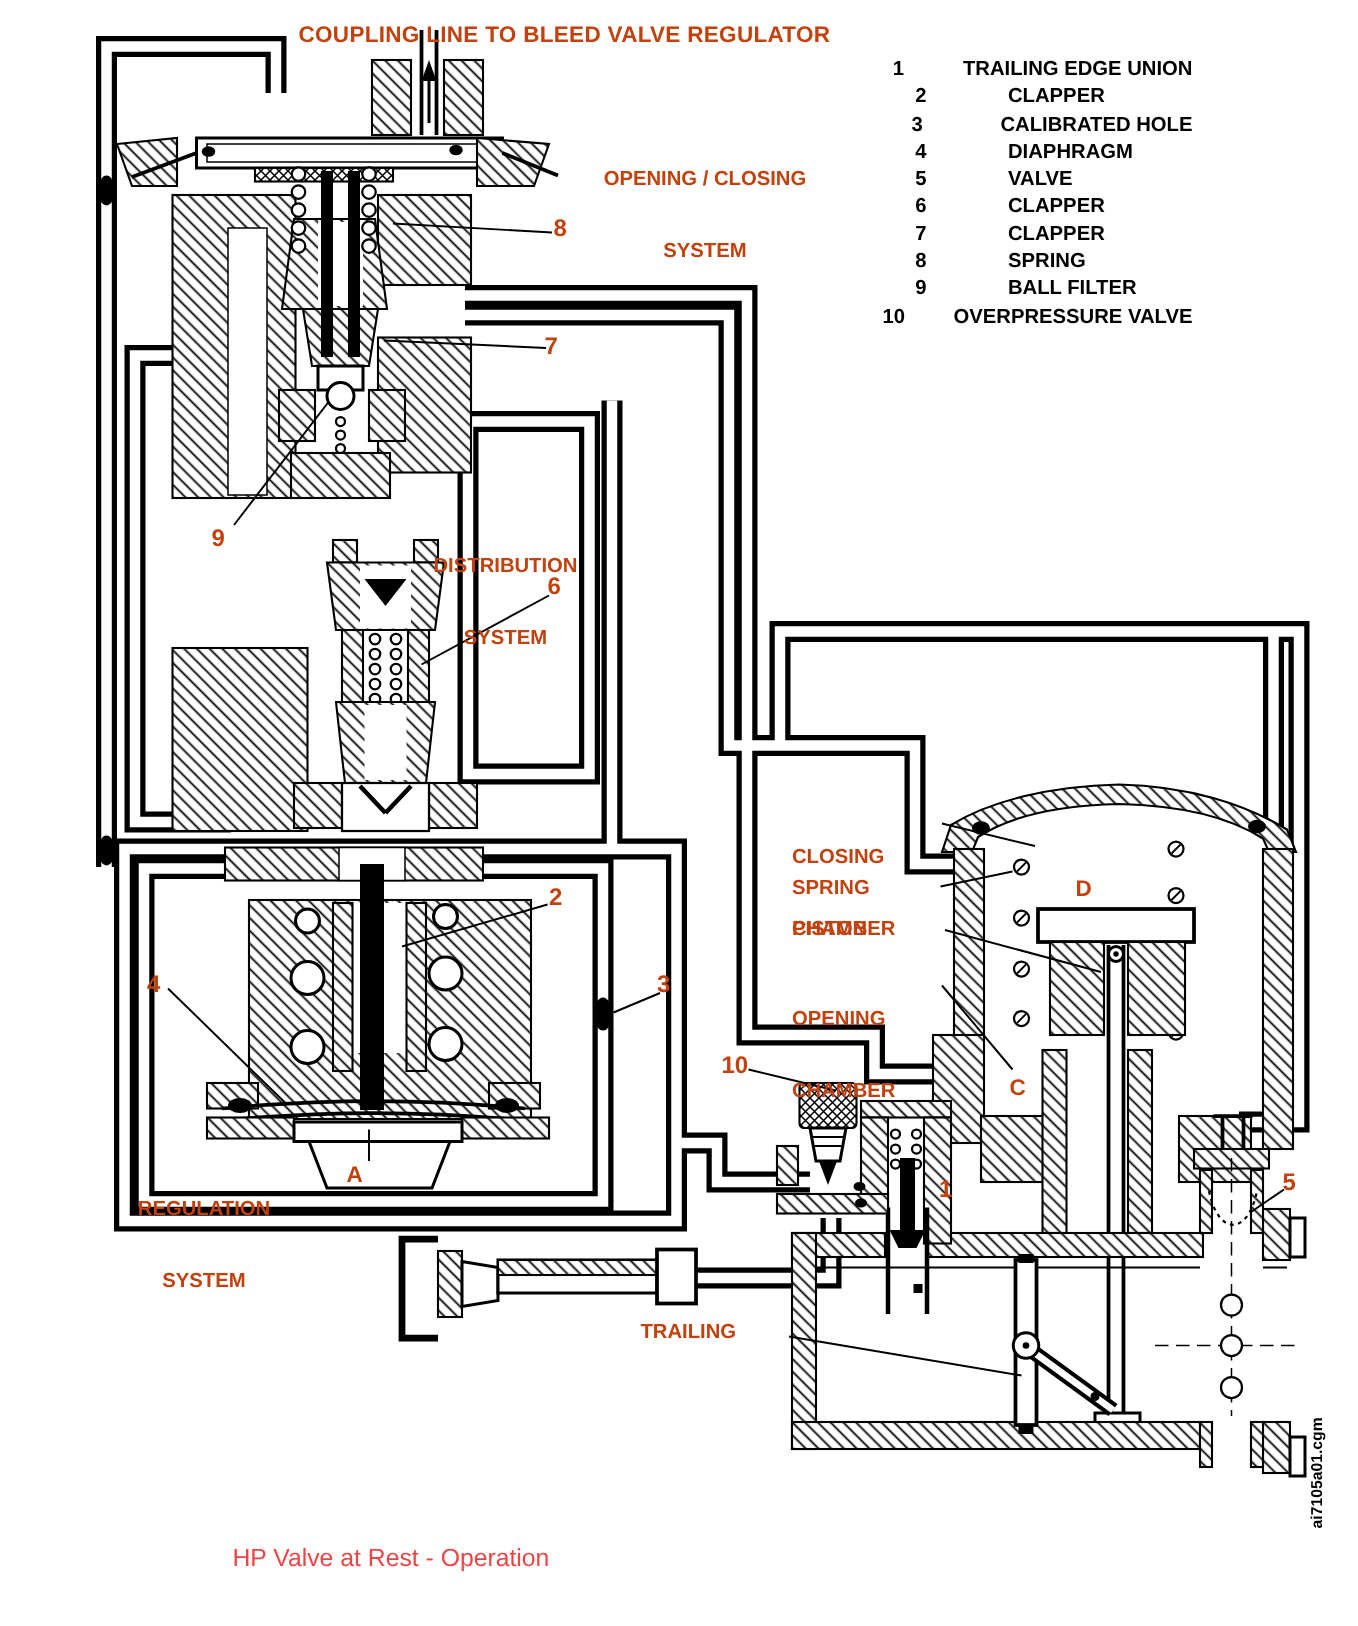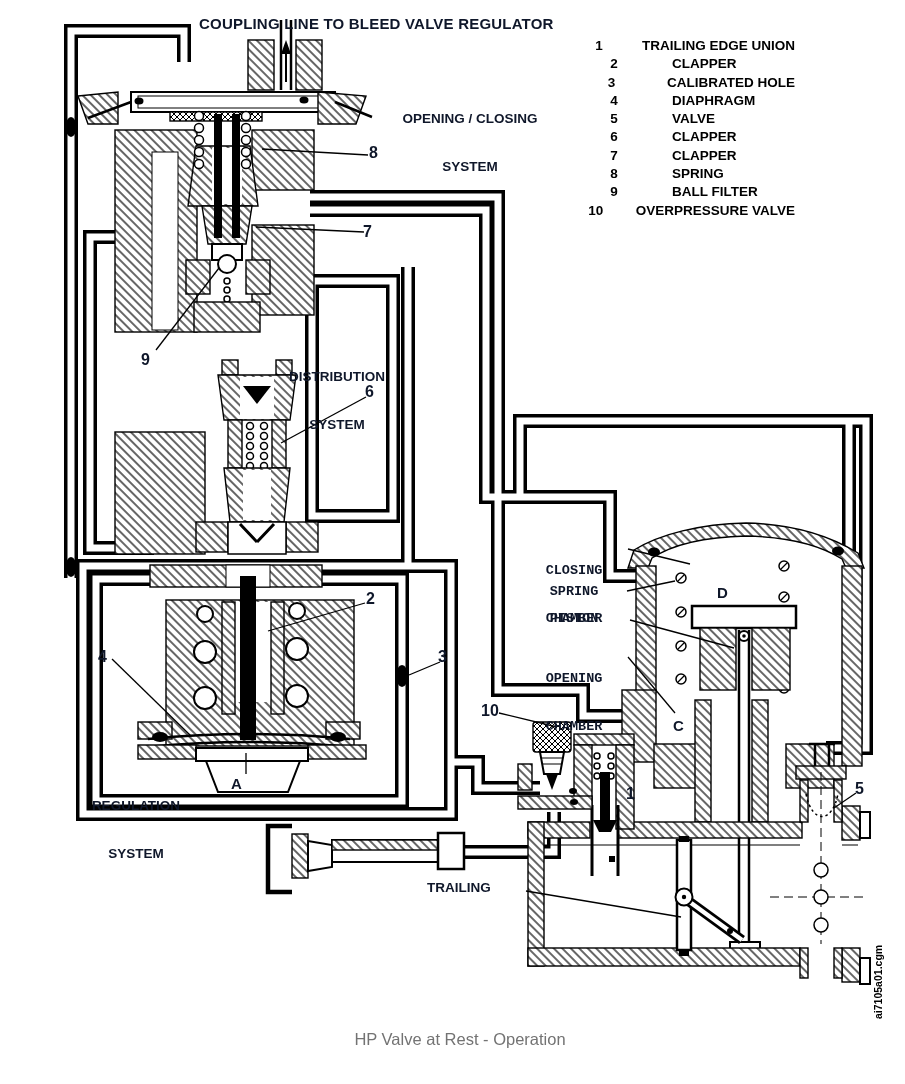--- a/index.html
+++ b/index.html
@@ -1,36 +1,36 @@
 <!DOCTYPE html>
 <html><head>
 <meta charset="utf-8">
 <style>
   html,body{margin:0;padding:0;background:#fff;}
   #page{position:relative;width:905px;height:1084px;background:#ffffff;overflow:hidden;
         font-family:"Liberation Sans",sans-serif;color:#000;}
   svg{position:absolute;left:0;top:0;}
-  .lbl{position:absolute;font-weight:bold;font-size:13.5px;line-height:1.18;white-space:pre;color:#0f172a;}
+  .lbl{position:absolute;font-weight:bold;font-size:13.5px;line-height:1.18;white-space:pre;color:#c2410c;}
   .ctr{text-align:center;}
-  .rgt{text-align:center;font-family:Liberation Mono, monospace;}
+  .rgt{text-align:left;}
   .num{font-size:16px;}
   .zone{font-size:15px;}
   .title{font-size:15px;letter-spacing:0.2px;}
   
   #parts{position:absolute;left:583px;top:22px;width:212px;}
   #parts .hdr{display:flex;font-weight:bold;font-size:13.5px;border-bottom:2.5px solid #000;padding-bottom:4px;}
   #parts .hdr .c1{width:62px;}
   #parts .hdr .c2{padding-left:27px;}
   #parts .rows{margin-top:15px;}
   #parts .row{display:flex;font-weight:bold;font-size:13.5px;line-height:18.3px;}
   #parts .row .c1{width:62px;text-align:center;}
   #parts .row .c2{padding-left:27px;white-space:pre;}
   
-  #caption{position:absolute;left:155px;top:1030px;width:610px;text-align:center;
-           font-size:16.5px;color:#737373;font-weight:normal;}
+  #caption{position:absolute;left:155px;top:1030px;width:610px;text-align:left;
+           font-size:16.5px;color:#ef4444;font-weight:normal;}
   #caption .l2{margin-top:2px;}
   #watermark{position:absolute;left:872px;top:1019px;transform:rotate(-90deg);
              transform-origin:0 0;font-size:10.5px;font-weight:bold;white-space:pre;}
   
   .hw{fill:url(#ha);stroke:#000;stroke-width:1.4;}
   .xw{fill:url(#xh);stroke:#000;stroke-width:1.4;}
   .wf{fill:#fff;stroke:#000;stroke-width:2;}
   .wf25{fill:#fff;stroke:#000;stroke-width:2.5;}
   .blk{fill:#000;stroke:none;}
   .ld{stroke:#000;stroke-width:1.3;fill:none;}

